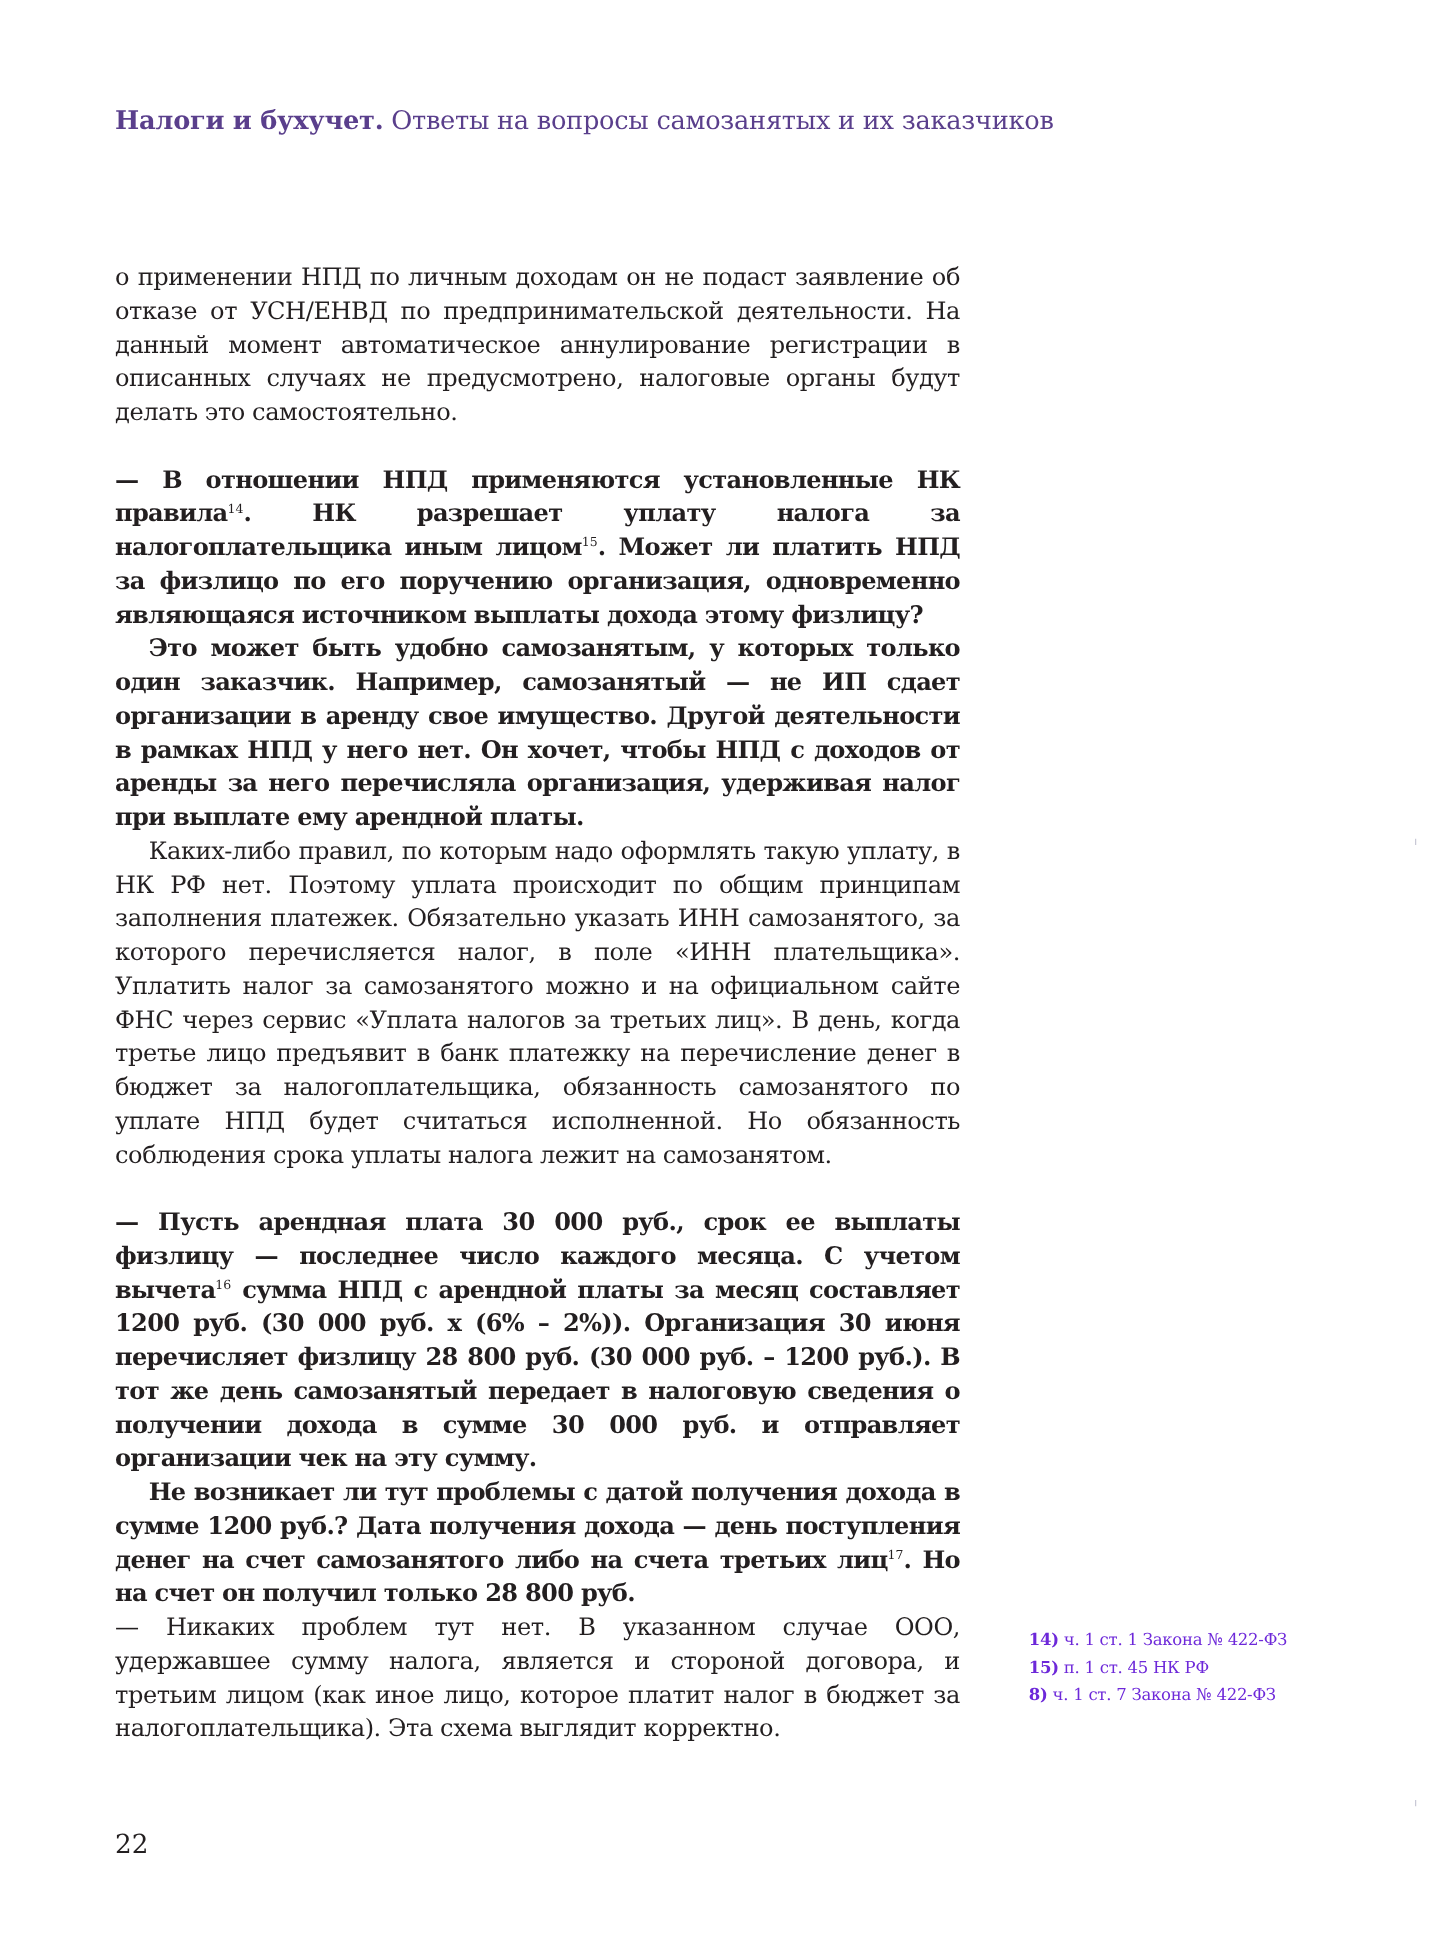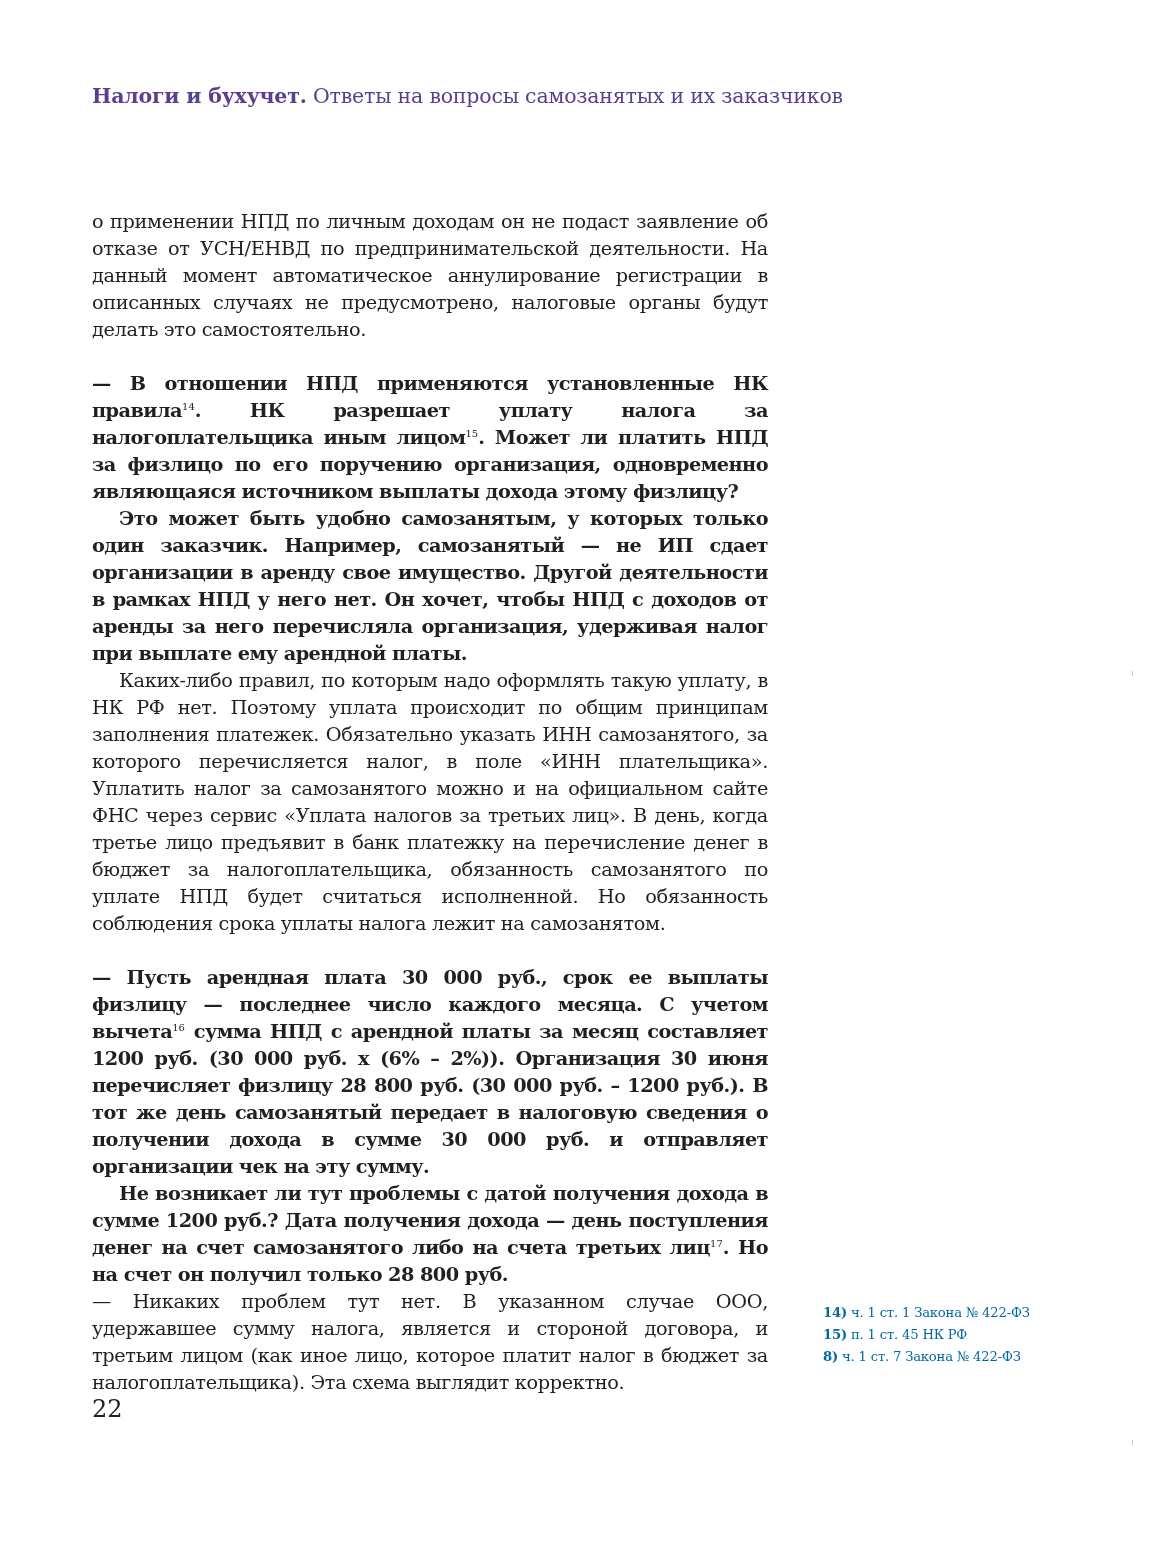--- a/index.html
+++ b/index.html
@@ -9,24 +9,24 @@
                   letter-spacing: -0.2px; white-space: nowrap; text-align: center; }
   .running-head .rh-bold { font-weight: bold; }
   .column { position: absolute; left: 92px; top: 164px; width: 676px; font-size: 19.3px;
             line-height: 27px; letter-spacing: -0.35px; text-align: justify; margin-top: 44px; }
   .column p { margin: 0; }
   .column p.indent { text-indent: 27px; }
   .column p.q { font-weight: bold; letter-spacing: -0.55px; }
   .column p.gap { margin-top: 27px; }
   sup.fn { font-size: 10px; line-height: 0; vertical-align: 7px; font-weight: normal; letter-spacing: 0; }
   .footnotes { position: absolute; left: 823px; top: 1304px; width: 220px; font-size: 13.2px;
-               line-height: 18px; color: #0369a1; letter-spacing: -0.2px; }
+               line-height: 18px; color: #6d28d9; letter-spacing: -0.2px; }
   .footnotes .fn-item { margin-bottom: 4px; }
   .footnotes .fn-num { font-weight: bold; }
-  .page-number { position: absolute; left: 92px; top: 1395px; font-size: 24px; color: #231f20; }
+  .page-number { position: absolute; left: 92px; top: 1463px; font-size: 21px; color: #231f20; }
   .crop-mark { position: absolute; left: 1132px; width: 1px; height: 5px; background: #c9c9d6; }
 </style>
 </head>
 <body>
 
 <div class="running-head">
   <span class="rh-bold">Налоги и бухучет.</span>
   <span>Ответы на вопросы самозанятых и их заказчиков</span>
 </div>
 

